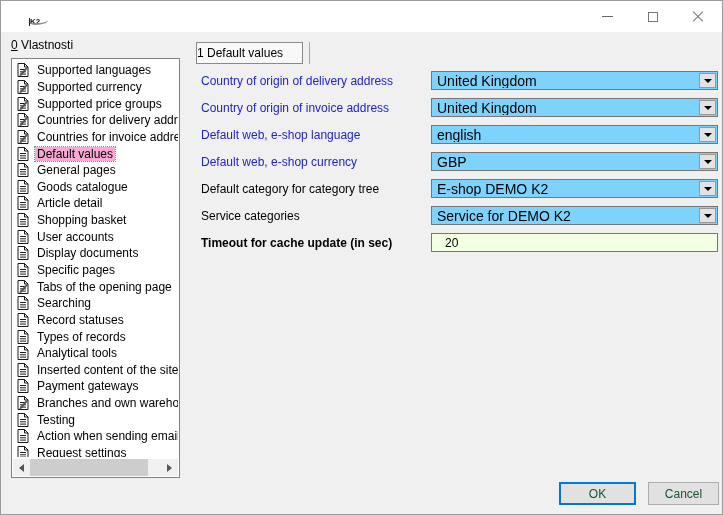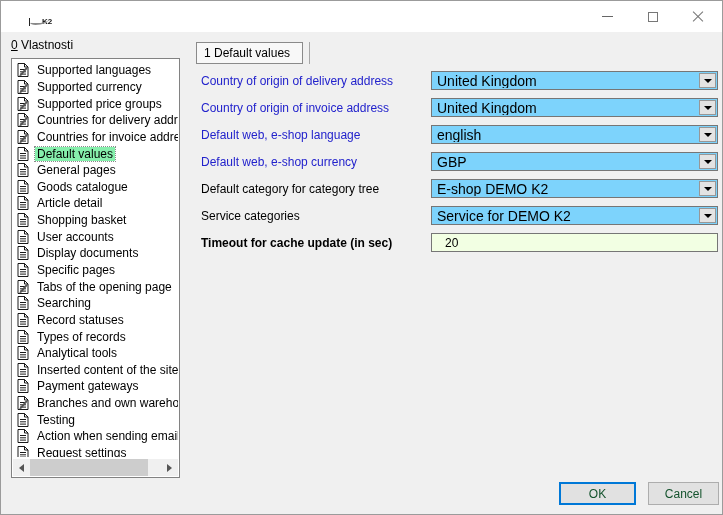--- a/index.html
+++ b/index.html
@@ -6,21 +6,21 @@
   body { margin: 0; background: #fff; font-family: "Liberation Sans", sans-serif; }
   .window {
     position: relative; width: 723px; height: 515px;
     background: #f0f0f0; border: 1px solid #9b9b9b; overflow: hidden;
   }
   
   .titlebar { position: absolute; left: 0; top: 0; right: 0; height: 31px; background: #ffffff; }
   .app-logo { position: absolute; left: 28px; top: 9px; width: 26px; height: 17px; }
   .app-logo .k2txt {
     font-size: 8px; font-weight: bold; color: #111; letter-spacing: 0;
-    border-left: 1px solid #222; padding-left: 12px; line-height: 8px; display: inline-block;
+    border-left: 1px solid #222; padding-left: 0; line-height: 8px; display: inline-block;
   }
   .app-logo .swoosh {
     position: absolute; left: 1px; top: 8px; width: 18px; height: 7px;
     border-bottom: 2px solid #8a8a8a; border-radius: 0 0 90% 40%;
   }
   .win-btns { position: absolute; right: 2px; top: 0; height: 31px; display: flex; }
   .win-btn { width: 45px; height: 31px; display: flex; align-items: center; justify-content: center; }
   .glyph-min { width: 11px; height: 1px; background: #666; }
   .glyph-max { width: 10px; height: 10px; border: 1px solid #777; background: transparent; }
   .glyph-close { position: relative; width: 12px; height: 12px; }
@@ -36,38 +36,38 @@
     position: absolute; left: 10px; top: 57px; width: 169px; height: 420px;
     background: #ffffff; border: 1px solid #828282;
   }
   .items { position: absolute; left: 1px; top: 3px; right: 1px; bottom: 20px; overflow: hidden; }
   .list-item {
     height: 16.65px; display: flex; align-items: center; padding-left: 4px;
     font-size: 12px; white-space: nowrap; overflow: hidden; color: #000; cursor: default;
   }
   .list-item .icon { flex: 0 0 13px; margin-right: 5px; display: flex; align-items: center; }
   .list-item .label { padding: 0 2px; line-height: 14px; }
-  .list-item.selected .label { background: #86efac; outline: 1px dotted #8a8a8a; }
+  .list-item.selected .label { background: #f9a8d4; outline: 1px dotted #8a8a8a; }
   .pen { display: none; }
   .icon.edit .pen { display: block; }
   
   .hscroll {
     position: absolute; left: 1px; right: 1px; bottom: 1px; height: 17px;
     background: #f0f0f0; display: flex; align-items: stretch;
   }
   .hs-arrow { width: 17px; display: flex; align-items: center; justify-content: center; }
   .tri-left { width: 0; height: 0; border-top: 4px solid transparent; border-bottom: 4px solid transparent; border-right: 5px solid #555; }
   .tri-right { width: 0; height: 0; border-top: 4px solid transparent; border-bottom: 4px solid transparent; border-left: 5px solid #555; }
   .hs-track { flex: 1; position: relative; }
   .hs-thumb { position: absolute; left: 0; top: 0; bottom: 0; width: 90%; background: #cdcdcd; }
   
   .tab {
     position: absolute; left: 195px; top: 41px; width: 107px; height: 22px;
     background: #f8f8f8; border: 1px solid #8a8a8a;
-    font-size: 12px; color: #000; display: flex; align-items: center; padding-left: 7px;
+    font-size: 12px; color: #000; display: flex; align-items: center; 
   }
   .tabstrip-divider { position: absolute; left: 308px; top: 41px; width: 1px; height: 22px; background: #a7a7a7; }
   
   .form { position: absolute; left: 200px; top: 66px; width: 517px; }
   .form-row { height: 27px; display: flex; align-items: center; }
   .form-label { flex: 1; font-size: 12px; color: #000; padding-right: 12px; white-space: nowrap; }
   .lbl-blue { color: #2222cc; }
   .lbl-bold { font-weight: bold; }
   .combo {
     position: relative; width: 287px; height: 19px; background: #7dd3fc;

